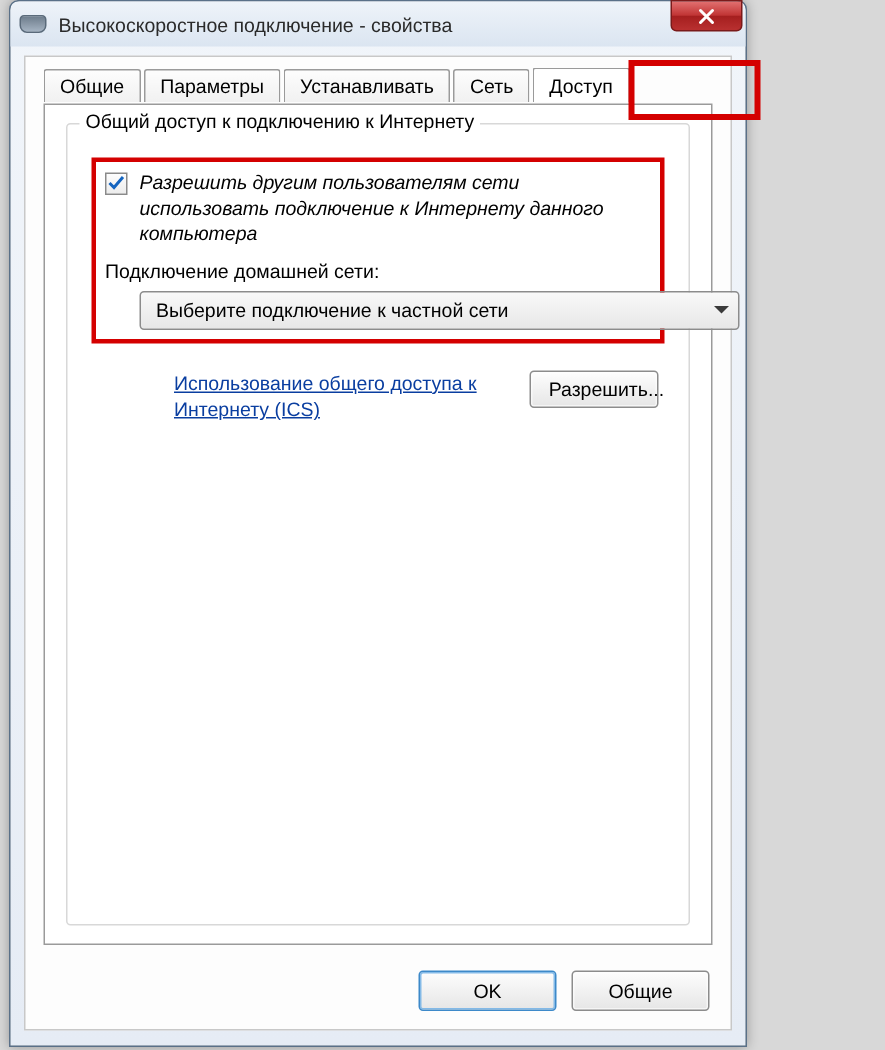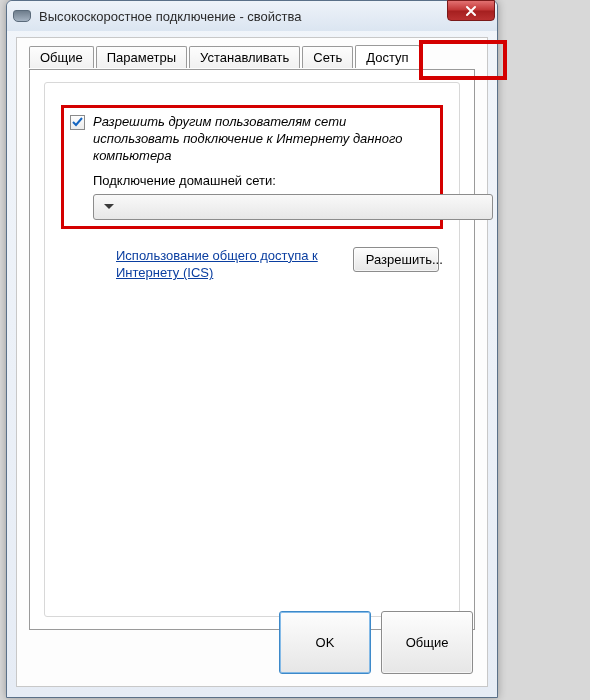--- a/index.html
+++ b/index.html
@@ -165,21 +165,20 @@
       left: 0;
       top: 0;
       width: 13px;
       height: 13px;
     }
     .check-label {
       line-height: 1.3;
       font-size: 13px;
     }
     .sublabel {
-      margin-left: 23px;
       margin-top: 4px;
       font-size: 13px;
     }
     .combo {
       margin-left: 23px;
       margin-top: 6px;
       width: 400px;
       height: 26px;
       background: linear-gradient(#f9f9f9, #e7e7e7);
       border: 1px solid #8c8c8c;
@@ -222,21 +221,21 @@
       text-align: center;
       box-shadow: inset 0 0 0 1px rgba(255,255,255,0.6);
     }
     .dialog-buttons {
       position: absolute;
       right: 14px;
       bottom: 12px;
       display: flex;
       gap: 10px;
     }
-    .dialog-buttons .btn { min-width: 92px; padding: 23px 12px; }
+    .dialog-buttons .btn { min-width: 92px; padding: 5px 12px; }
     .btn.ok {
       border: 1px solid #3d89c9;
       box-shadow: inset 0 0 0 1px rgba(120,180,230,0.9);
     }
   </style>
 </head>
 <body>
 
 <div class="window">
   <div class="titlebar">
@@ -256,33 +255,35 @@
       <div class="tab">Параметры</div>
       <div class="tab">Устанавливать</div>
       <div class="tab">Сеть</div>
       <div class="tab active">Доступ</div>
     </div>
 
     <div class="tab-highlight-box" style="left:402px; top:2px; width:88px; height:40px;"></div>
 
     <div class="tabpanel">
       <div class="groupbox">
+        <div class="group-title">Общий доступ к подключению к Интернету</div>
         <div class="group-content">
 
           <div class="highlight-red">
             <div class="check-row">
               <div class="checkbox checked">
                 <svg viewBox="0 0 13 13">
                   <path d="M2 6 L5 9 L11 2" stroke="#1565c0" stroke-width="2" fill="none"></path>
                 </svg>
               </div>
               <div class="check-label">Разрешить другим пользователям сети использовать подключение к Интернету данного компьютера</div>
             </div>
             <div class="sublabel">Подключение домашней сети:</div>
             <div class="combo">
+              <span>Выберите подключение к частной сети</span>
               <span class="combo-arrow"></span>
             </div>
           </div>
 
 
 
           <div class="link-row">
             <div class="link">Использование общего доступа к Интернету (ICS)</div>
             <button class="btn">Разрешить...</button>
           </div>

